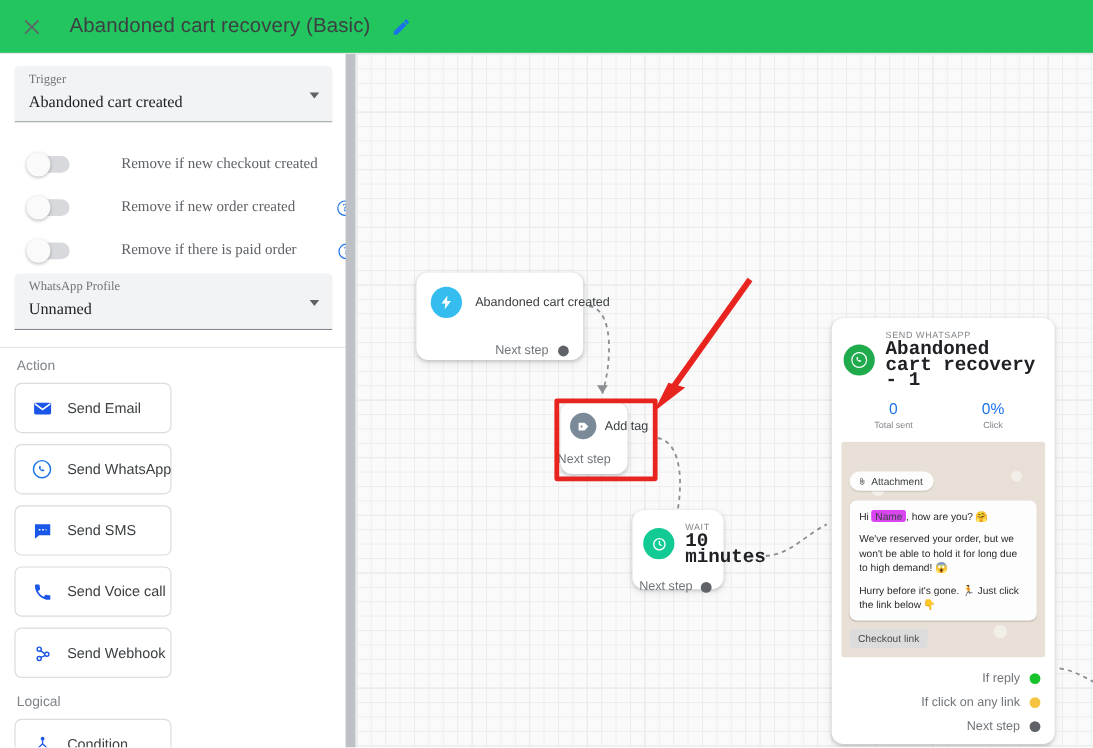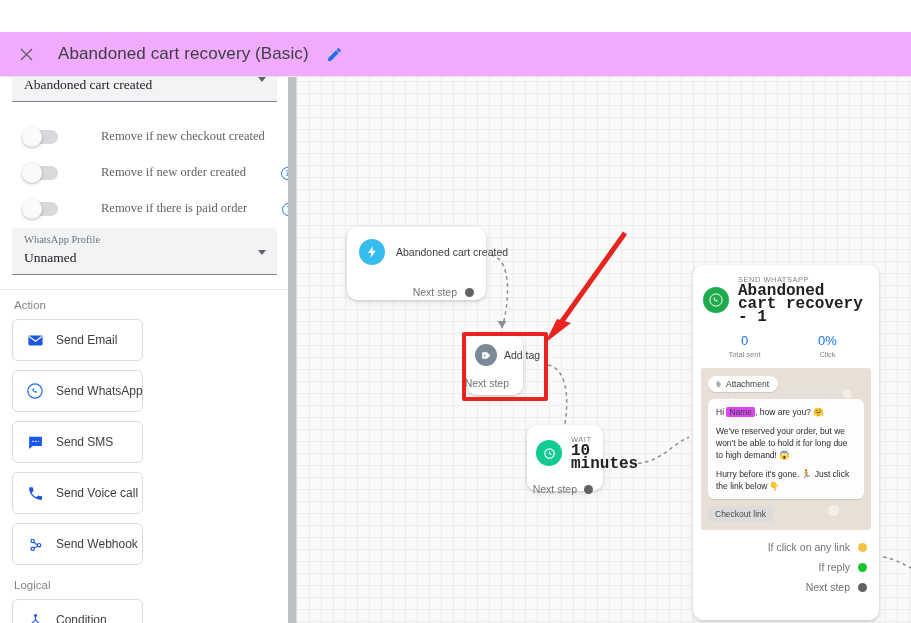--- a/index.html
+++ b/index.html
@@ -8,25 +8,24 @@
     width: 911px; height: 623px;
     overflow: hidden;
     font-family: "Liberation Sans", sans-serif;
     background: #ffffff;
   }
   #app { position: relative; width: 911px; height: 623px; }
 
   
   .header {
     position: absolute; left: 0; top: 0; width: 911px; height: 45px;
-    background: #f0abfc;
+    background: #22c55e;
     border-bottom: 1px solid #e6e6e6;
     display: flex; align-items: center;
     z-index: 40;
-    margin-top: 32px;
   }
   .close-btn {
     width: 44px; height: 44px; margin-left: 4px;
     display: flex; align-items: center; justify-content: center;
     color: #5f6368; cursor: pointer;
   }
   .hdr-title {
     font-size: 17px; color: #3c4043; margin-left: 10px;
     letter-spacing: 0.1px; white-space: nowrap;
   }
@@ -170,21 +169,21 @@
   .wa-chat {
     margin: 8px 8px 0 8px;
     background-color: #e8e0d6;
     background-image:
       radial-gradient(circle at 18% 22%, rgba(255,255,255,.55) 0 5px, transparent 6px),
       radial-gradient(circle at 62% 48%, rgba(255,255,255,.5) 0 7px, transparent 8px),
       radial-gradient(circle at 86% 16%, rgba(255,255,255,.45) 0 4px, transparent 5px),
       radial-gradient(circle at 34% 76%, rgba(255,255,255,.5) 0 6px, transparent 7px),
       radial-gradient(circle at 78% 88%, rgba(255,255,255,.45) 0 5px, transparent 6px);
     border-radius: 3px;
-    padding: 7px 7px 8px 7px;
+    padding: 25px 7px 8px 7px;
     min-height: 140px;
   }
   .wa-pill {
     display: inline-flex; align-items: center; gap: 4px;
     background: #fdfdfd; border-radius: 11px;
     padding: 3px 9px 3px 7px;
     font-size: 8.5px; color: #3c4043;
     box-shadow: 0 1px 1px rgba(0,0,0,.12);
   }
   .wa-bubble {
@@ -461,26 +460,26 @@
           <p>Hi <span class="var-chip">Name</span>, how are you? 🤗</p>
           <p>We've reserved your order, but we won't be able to hold it for long due to high demand! 😱</p>
           <p>Hurry before it's gone. 🏃 Just click the link below 👇</p>
         </div>
 
         <span class="wa-link-pill">Checkout link</span>
       </div>
 
       <div class="wa-ports">
         <div class="port-row">
+          <span class="port-label">If reply</span>
+          <span class="port-dot" style="background:#17c32a;margin-left:8px;position:static"></span>
+        </div>
+        <div class="port-row">
           <span class="port-label">If click on any link</span>
           <span class="port-dot" style="background:#f5c242;margin-left:8px;position:static"></span>
-        </div>
-        <div class="port-row">
-          <span class="port-label">If reply</span>
-          <span class="port-dot" style="background:#17c32a;margin-left:8px;position:static"></span>
         </div>
         <div class="port-row">
           <span class="port-label">Next step</span>
           <span class="port-dot" style="background:#5f6368;margin-left:8px;position:static"></span>
         </div>
       </div>
     </div>
 
     <div class="anno-box"></div>
     <svg class="anno-arrow" width="110" height="130">

